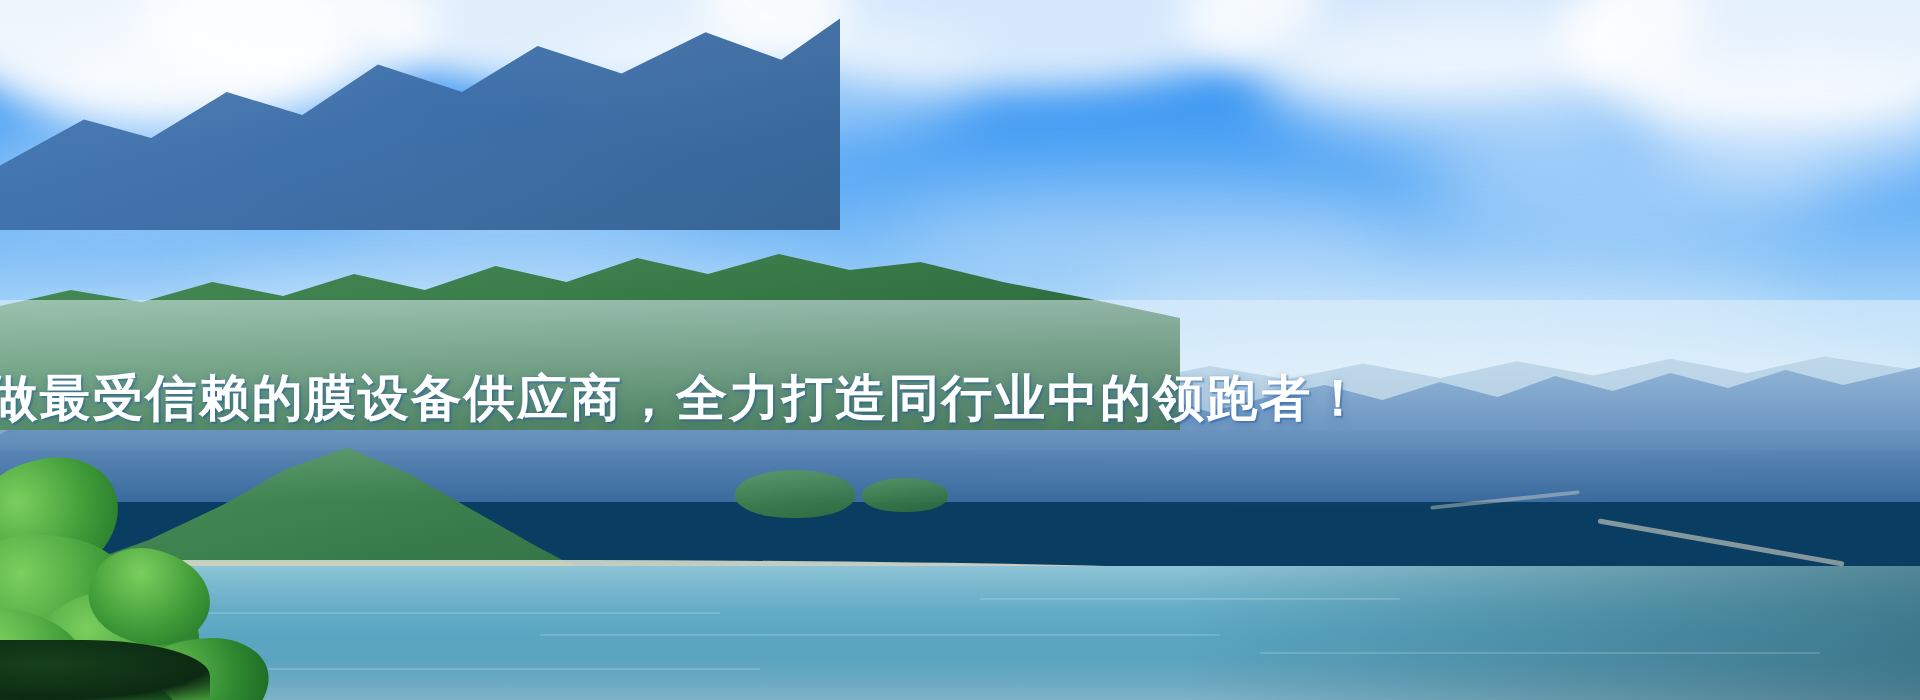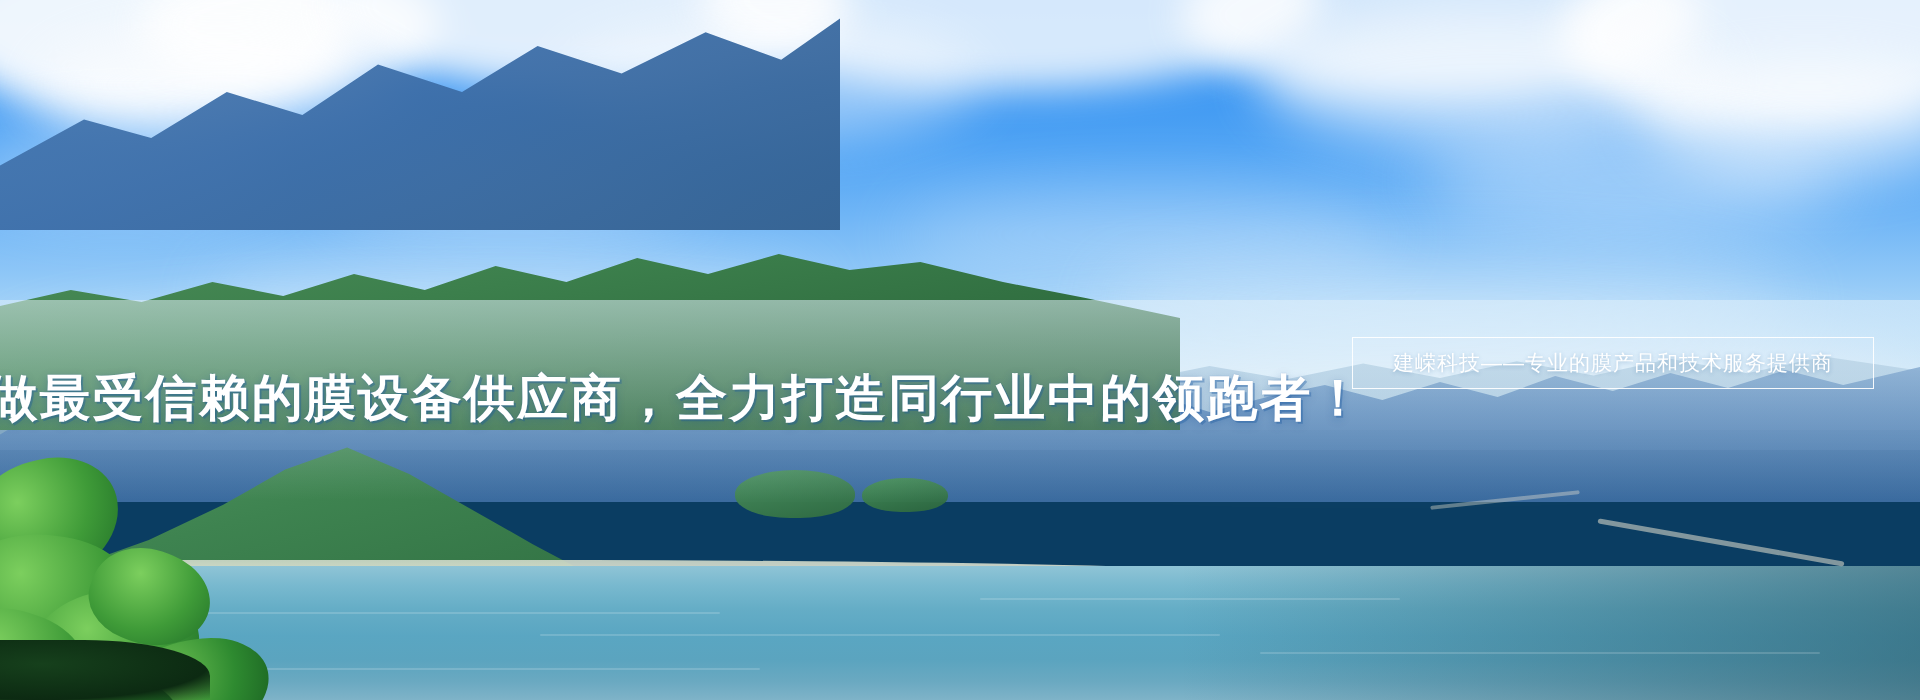--- a/index.html
+++ b/index.html
@@ -319,16 +319,15 @@
       <div class="leafblob lb4"></div>
       <div class="leafblob lb5"></div>
       <div class="leafblob lb6"></div>
       <div class="leafblob lb7"></div>
     </div>
     <div class="branch"></div>
   </div>
 
   <div class="overlay">
     <div class="headline">做最受信赖的膜设备供应商，全力打造同行业中的领跑者！</div>
-    <div class="tagbox">建嵘科技——专业的膜产品和技术服务提供商</div>
   </div>
 
 </div>
 
 </body></html>

